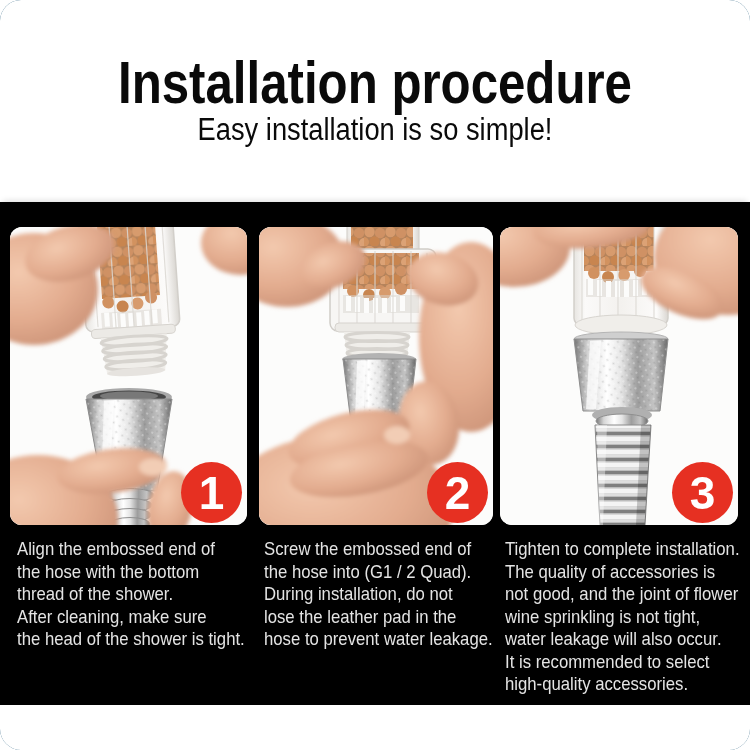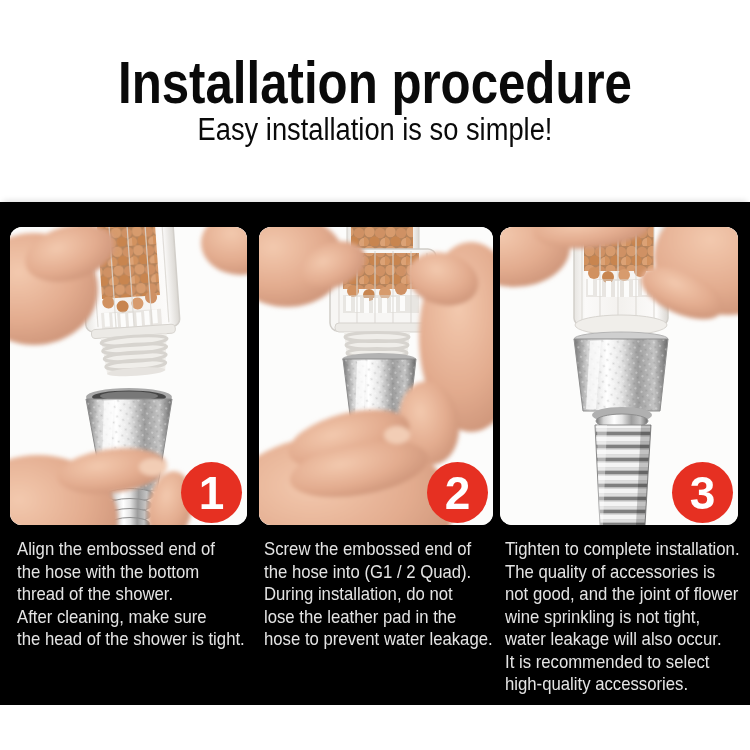--- a/index.html
+++ b/index.html
@@ -1,17 +1,17 @@
 <!DOCTYPE html>
 <html style="--badge-red: #e63022; --band-black: #000000; --caption-text: #e4e4e4; --header-bg: #ffffff; --header-text: #0a0a0a; --photo-bg: #fcfcfb; --bead-orange: #d0915f; --chrome-silver: #d6d6d6; --skin-tone: #e2ab8e;"><head>
 <meta charset="utf-8">
 <style>
   html,body{margin:0;padding:0;background:#fff;}
   .page{position:relative;width:750px;height:750px;overflow:hidden;background:#0c4a6e;
-        font-family:"Liberation Sans","DejaVu Sans",sans-serif;}
+        font-family:"Liberation Sans","DejaVu Sans",sans-serif;border-radius:21px;}
   
   .hdr{position:absolute;top:0;left:0;width:750px;height:202px;background:var(--header-bg,#fff);text-align:center;}
   .hdr h1{margin:0;padding-top:52px;font-size:60px;line-height:62px;font-weight:bold;
           color:var(--header-text,#0a0a0a);letter-spacing:0;
           transform:scaleX(.82);transform-origin:50% 0;white-space:nowrap;}
   .hdr p{margin:-2px 0 0 0;font-size:31px;line-height:36px;font-weight:400;
          color:var(--header-text,#0a0a0a);transform:scaleX(.88);transform-origin:50% 0;white-space:nowrap;}
   
   .band{position:absolute;top:202px;left:0;width:750px;height:503px;background:var(--band-black,#000);
         box-shadow:0 -4px 6px -3px rgba(0,0,0,.15);}

